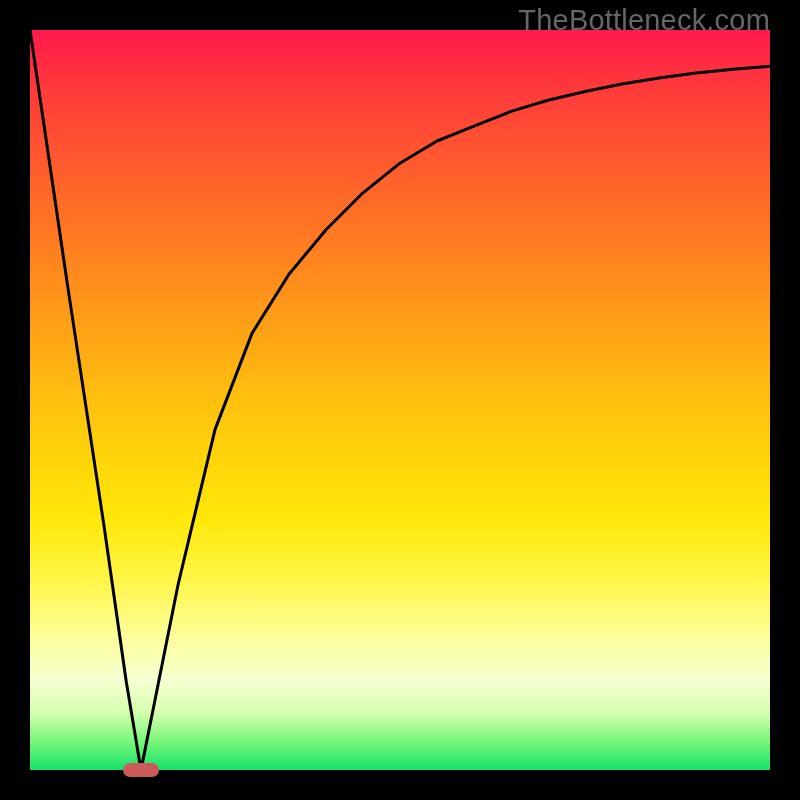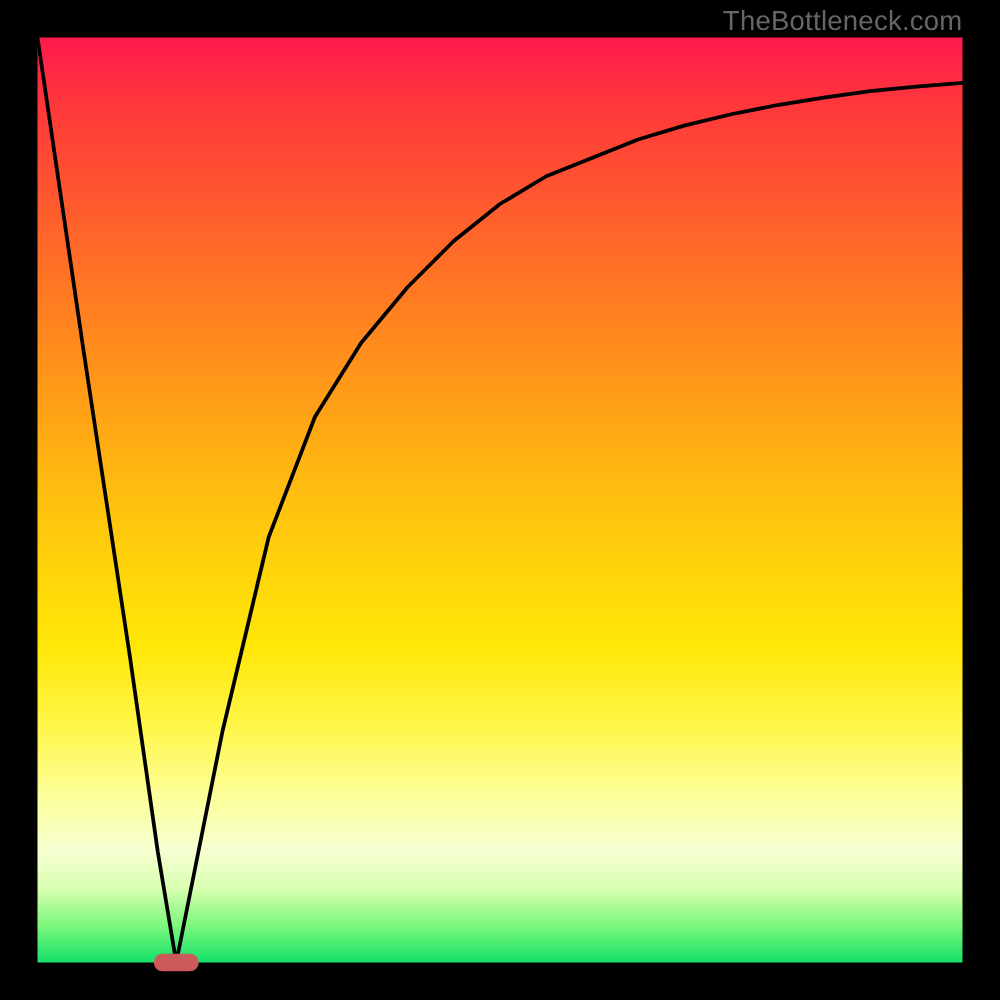--- a/index.html
+++ b/index.html
@@ -38,21 +38,21 @@
       #d9ffb0 92%,
       #7cf77c 96%,
       #14e06a 100%
     );
   }
   .watermark {
     position: absolute;
     top: 4px;
     right: 30px;
     color: #666;
-    font-size: 22px;
+    font-size: 29px;
     font-weight: 500;
     letter-spacing: 0.2px;
   }
   svg.curve {
     position: absolute;
     left: 0;
     top: 0;
     width: 740px;
     height: 740px;
     overflow: visible;

